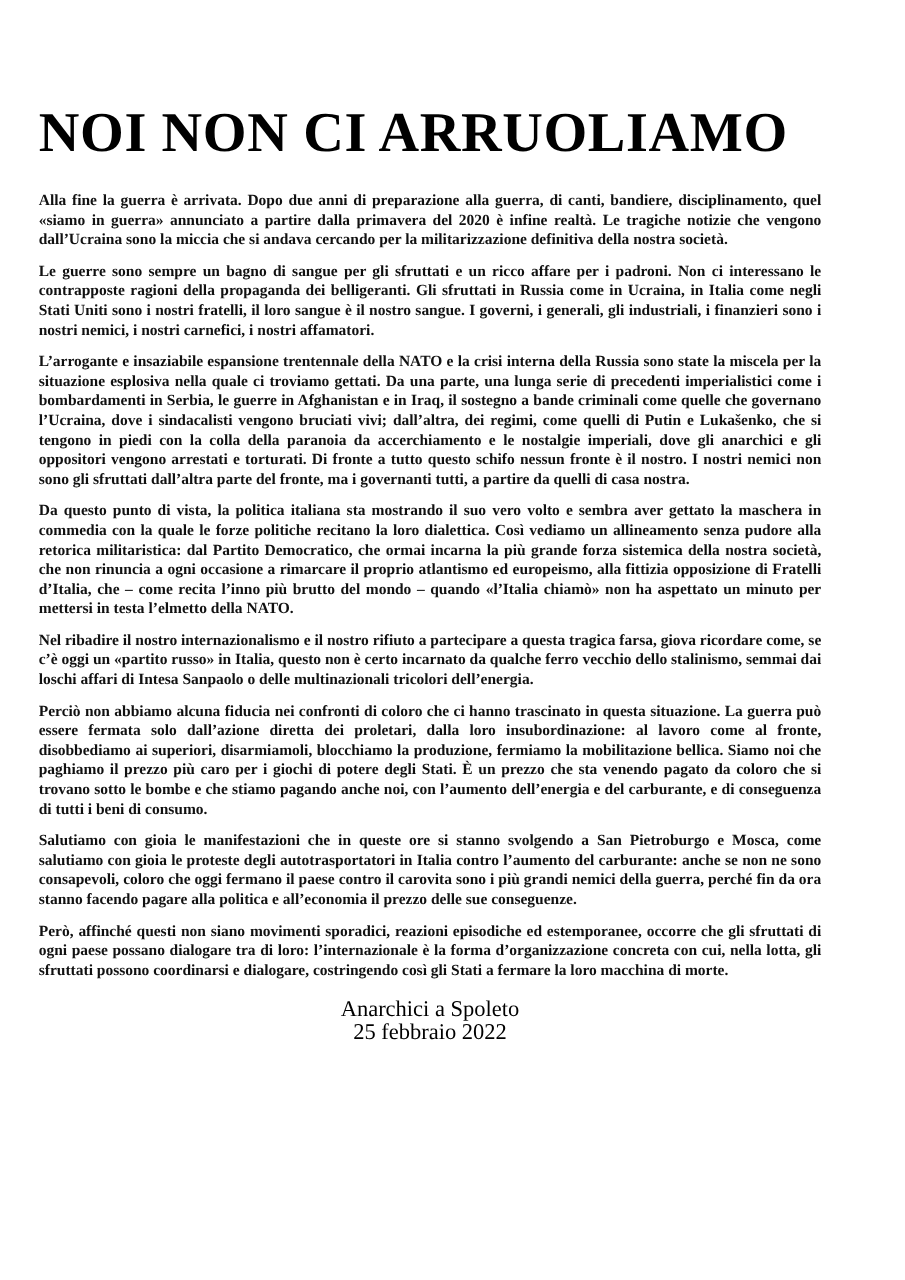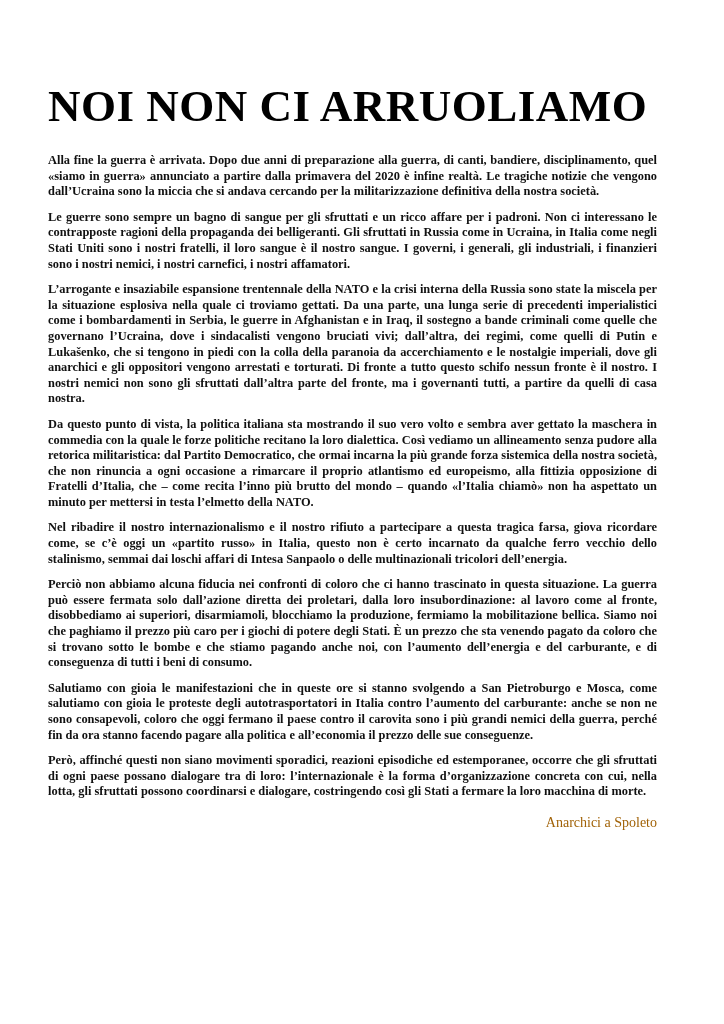--- a/index.html
+++ b/index.html
@@ -11,21 +11,21 @@
     width: 724px;
     height: 1024px;
     overflow: hidden;
     font-family: "Liberation Serif", "DejaVu Serif", serif;
     color: #1a1a1a;
   }
   .page {
     box-sizing: border-box;
     width: 724px;
     height: 1024px;
-    padding: 84px 67px 0 48px;
+    padding: 84px 67px 0 31px;
     background: #ffffff;
   }
   .doc-title {
     margin: 0 0 24px 0;
     font-family: "Liberation Serif", "DejaVu Serif", serif;
     font-weight: 700;
     font-size: 45px;
     line-height: 1.0;
     letter-spacing: 0.5px;
     white-space: nowrap;
@@ -34,24 +34,24 @@
   .doc-body p {
     margin: 0 0 10px 0;
     font-size: 12.4px;
     line-height: 15.6px;
     text-align: justify;
     color: #111111;
     font-weight: bold;
   }
   .signature {
     margin-top: 14px;
-    text-align: right;
-    font-size: 14px;
+    text-align: center;
+    font-size: 18px;
     line-height: 18px;
-    color: #a16207;
+    color: #000000;
   }
 </style>
 </head>
 <body>
 
 <div class="page">
   <h1 class="doc-title">NOI NON CI ARRUOLIAMO</h1>
 
   <div class="doc-body">
     <p>Alla fine la guerra è arrivata. Dopo due anni di preparazione alla guerra, di canti, bandiere, disciplinamento, quel «siamo in guerra» annunciato a partire dalla primavera del 2020 è infine realtà. Le tragiche notizie che vengono dall’Ucraina sono la miccia che si andava cercando per la militarizzazione definitiva della nostra società.</p>
@@ -59,14 +59,15 @@
     <p>L’arrogante e insaziabile espansione trentennale della NATO e la crisi interna della Russia sono state la miscela per la situazione esplosiva nella quale ci troviamo gettati. Da una parte, una lunga serie di precedenti imperialistici come i bombardamenti in Serbia, le guerre in Afghanistan e in Iraq, il sostegno a bande criminali come quelle che governano l’Ucraina, dove i sindacalisti vengono bruciati vivi; dall’altra, dei regimi, come quelli di Putin e Lukašenko, che si tengono in piedi con la colla della paranoia da accerchiamento e le nostalgie imperiali, dove gli anarchici e gli oppositori vengono arrestati e torturati. Di fronte a tutto questo schifo nessun fronte è il nostro. I nostri nemici non sono gli sfruttati dall’altra parte del fronte, ma i governanti tutti, a partire da quelli di casa nostra.</p>
     <p>Da questo punto di vista, la politica italiana sta mostrando il suo vero volto e sembra aver gettato la maschera in commedia con la quale le forze politiche recitano la loro dialettica. Così vediamo un allineamento senza pudore alla retorica militaristica: dal Partito Democratico, che ormai incarna la più grande forza sistemica della nostra società, che non rinuncia a ogni occasione a rimarcare il proprio atlantismo ed europeismo, alla fittizia opposizione di Fratelli d’Italia, che – come recita l’inno più brutto del mondo – quando «l’Italia chiamò» non ha aspettato un minuto per mettersi in testa l’elmetto della NATO.</p>
     <p>Nel ribadire il nostro internazionalismo e il nostro rifiuto a partecipare a questa tragica farsa, giova ricordare come, se c’è oggi un «partito russo» in Italia, questo non è certo incarnato da qualche ferro vecchio dello stalinismo, semmai dai loschi affari di Intesa Sanpaolo o delle multinazionali tricolori dell’energia.</p>
     <p>Perciò non abbiamo alcuna fiducia nei confronti di coloro che ci hanno trascinato in questa situazione. La guerra può essere fermata solo dall’azione diretta dei proletari, dalla loro insubordinazione: al lavoro come al fronte, disobbediamo ai superiori, disarmiamoli, blocchiamo la produzione, fermiamo la mobilitazione bellica. Siamo noi che paghiamo il prezzo più caro per i giochi di potere degli Stati. È un prezzo che sta venendo pagato da coloro che si trovano sotto le bombe e che stiamo pagando anche noi, con l’aumento dell’energia e del carburante, e di conseguenza di tutti i beni di consumo.</p>
     <p>Salutiamo con gioia le manifestazioni che in queste ore si stanno svolgendo a San Pietroburgo e Mosca, come salutiamo con gioia le proteste degli autotrasportatori in Italia contro l’aumento del carburante: anche se non ne sono consapevoli, coloro che oggi fermano il paese contro il carovita sono i più grandi nemici della guerra, perché fin da ora stanno facendo pagare alla politica e all’economia il prezzo delle sue conseguenze.</p>
     <p>Però, affinché questi non siano movimenti sporadici, reazioni episodiche ed estemporanee, occorre che gli sfruttati di ogni paese possano dialogare tra di loro: l’internazionale è la forma d’organizzazione concreta con cui, nella lotta, gli sfruttati possono coordinarsi e dialogare, costringendo così gli Stati a fermare la loro macchina di morte.</p>
   </div>
 
   <div class="signature">
     <div>Anarchici a Spoleto</div>
+    <div>25 febbraio 2022</div>
   </div>
 </div>
 
 </body></html>

